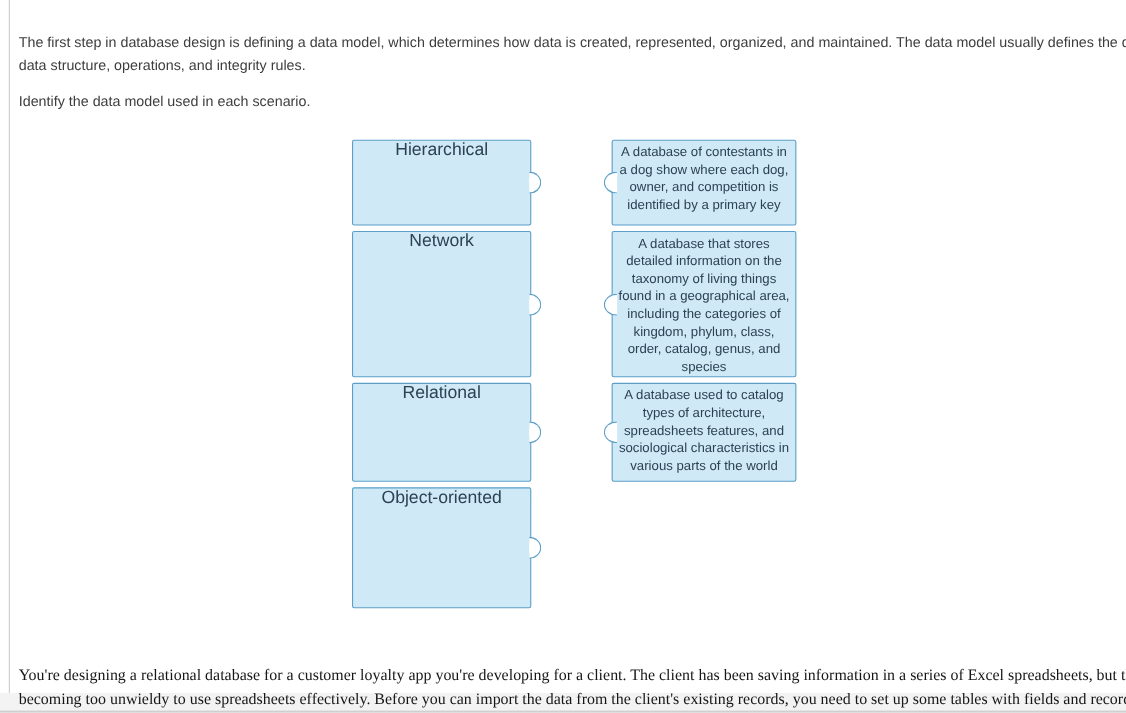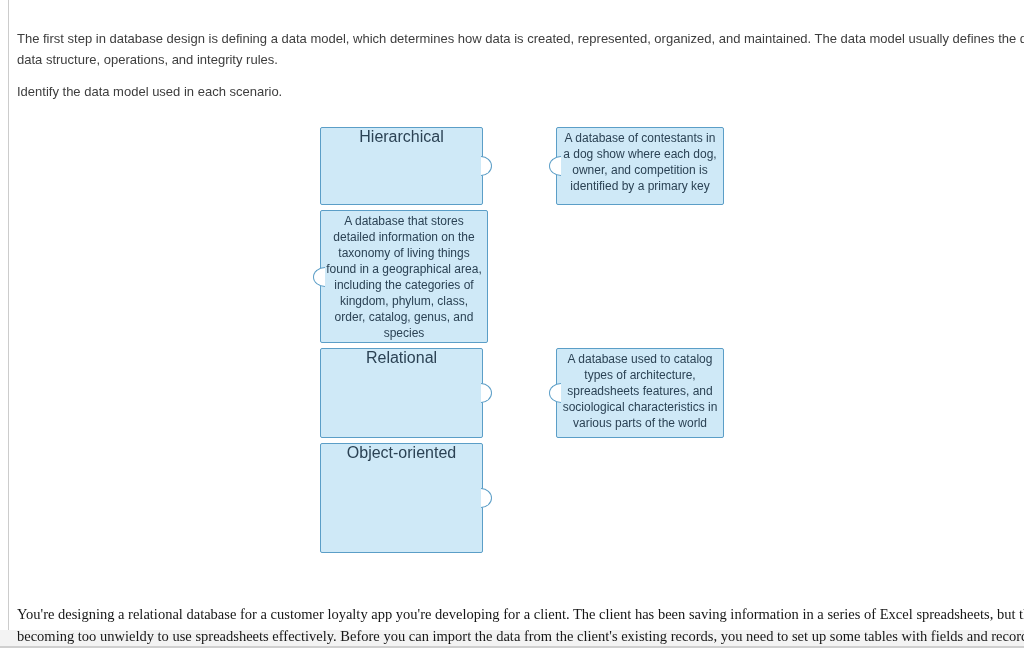--- a/index.html
+++ b/index.html
@@ -140,20 +140,24 @@
         <span class="card-label">Hierarchical</span>
         <span class="tab"></span>
       </div>
       <div class="card scenario">
         <span class="card-label">A database of contestants in a dog show where each dog, owner, and competition is identified by a primary key</span>
         <span class="socket"></span>
       </div>
     </div>
 
     <div class="row row-2">
+      <div class="card model">
+        <span class="card-label">Network</span>
+        <span class="tab"></span>
+      </div>
       <div class="card scenario">
         <span class="card-label">A database that stores detailed information on the taxonomy of living things found in a geographical area, including the categories of kingdom, phylum, class, order, catalog, genus, and species</span>
         <span class="socket"></span>
       </div>
     </div>
 
     <div class="row row-3">
       <div class="card model">
         <span class="card-label">Relational</span>
         <span class="tab"></span>

